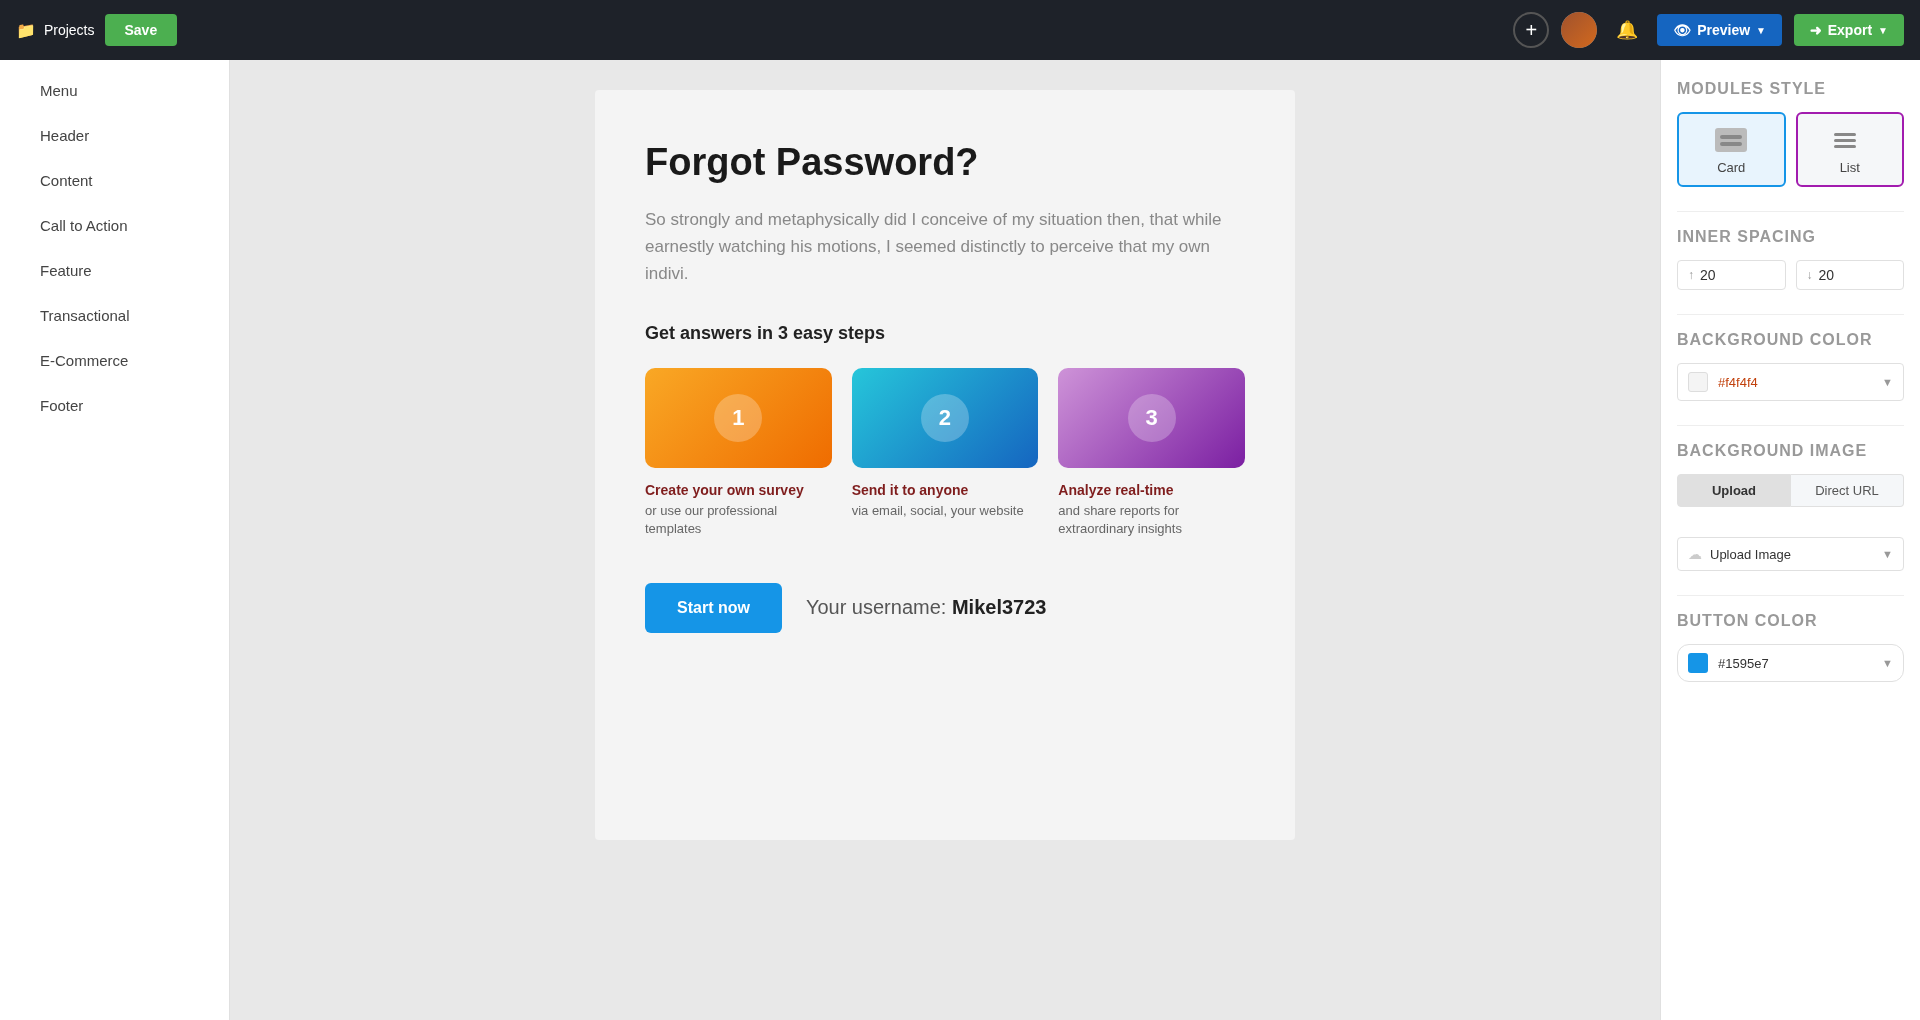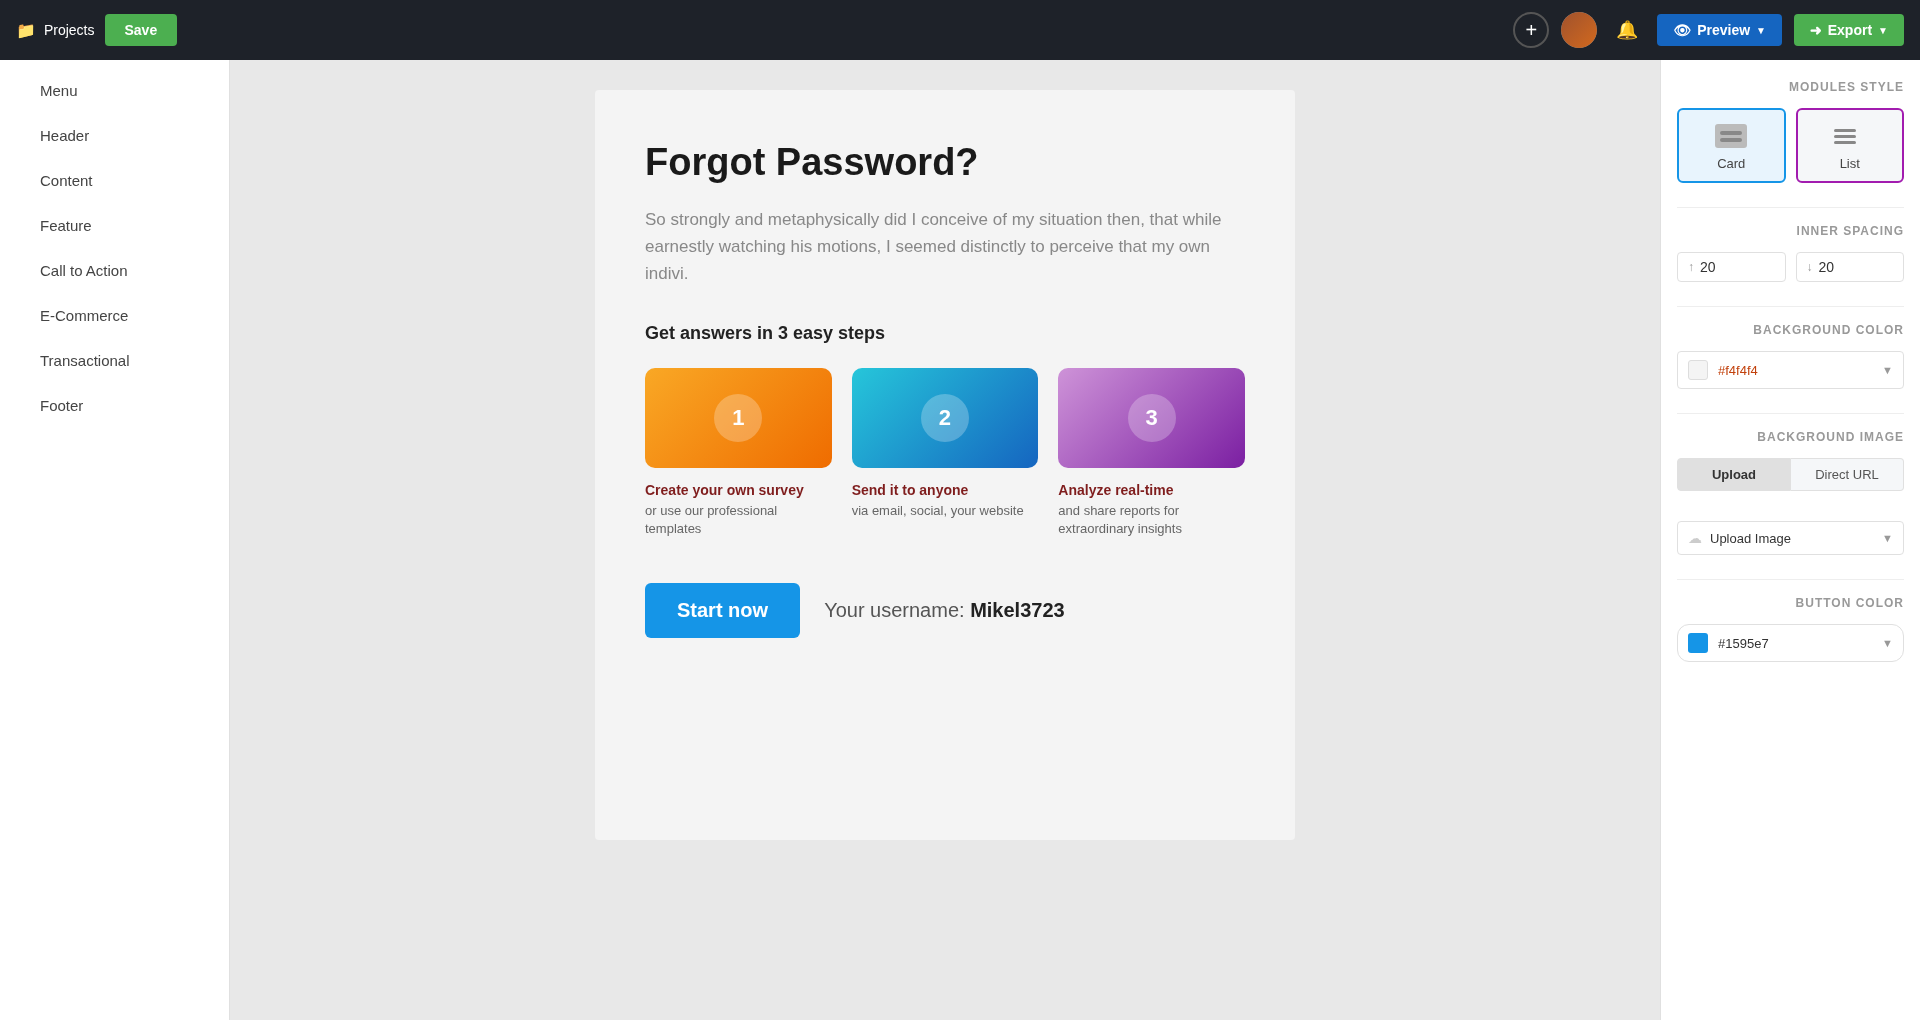--- a/index.html
+++ b/index.html
@@ -133,37 +133,37 @@
       width: 48px; height: 48px; border-radius: 50%;
       background: rgba(255,255,255,0.25);
       display: flex; align-items: center; justify-content: center;
       color: #fff; font-size: 22px; font-weight: 700;
     }
     .step-title { font-size: 14px; font-weight: 700; color: #7f1d1d; margin-bottom: 4px; }
     .step-desc { font-size: 13px; color: #666; line-height: 1.4; }
     .cta-row { display: flex; align-items: center; gap: 24px; }
     .start-btn {
       background: #1595e7; color: #fff; border: none; border-radius: 6px;
-      padding: 16px 32px; font-size: 20px; font-weight: 700; cursor: pointer;
+      padding: 16px 32px; font-size: 16px; font-weight: 700; cursor: pointer;
     }
     .username-text { font-size: 20px; color: #555; }
     .username-text strong { color: #222; }
 
     
     .right-panel {
       width: 260px;
       background: #fff;
       border-left: 1px solid #e0e0e0;
       flex-shrink: 0;
       padding: 20px 16px;
       overflow-y: auto;
     }
     .panel-section-title {
-      font-size: 12px; font-weight: 700; color: #999; letter-spacing: 1px;
-      text-transform: uppercase; margin-bottom: 14px; text-align: right;
+      font-size: 16px; font-weight: 700; color: #999; letter-spacing: 1px;
+      text-transform: uppercase; margin-bottom: 14px;
     }
     .module-style-row {
       display: flex; gap: 10px; margin-bottom: 24px;
     }
     .module-option {
       flex: 1; border: 2px solid #a21caf; border-radius: 6px;
       padding: 14px 10px 10px;
       display: flex; flex-direction: column; align-items: center; gap: 8px;
       cursor: pointer; background: #f5f7f9;
     }
@@ -258,24 +258,24 @@
     </button>
   </div>
 </nav>
 
 <div class="main-layout">
 
   <aside class="sidebar">
     <div class="sidebar-item">Menu</div>
     <div class="sidebar-item">Header</div>
     <div class="sidebar-item">Content</div>
+    <div class="sidebar-item">Call to Action</div>
     <div class="sidebar-item">Feature</div>
-    <div class="sidebar-item">Call to Action</div>
+    <div class="sidebar-item">Transactional</div>
     <div class="sidebar-item">E-Commerce</div>
-    <div class="sidebar-item">Transactional</div>
     <div class="sidebar-item">Footer</div>
   </aside>
 
   <main class="canvas-area">
     <div class="canvas-card">
       <h1 class="canvas-title">Forgot Password?</h1>
       <p class="canvas-description">So strongly and metaphysically did I conceive of my situation then, that while earnestly watching his motions, I seemed distinctly to perceive that my own indivi.</p>
 
       <h2 class="steps-title">Get answers in 3 easy steps</h2>
 

